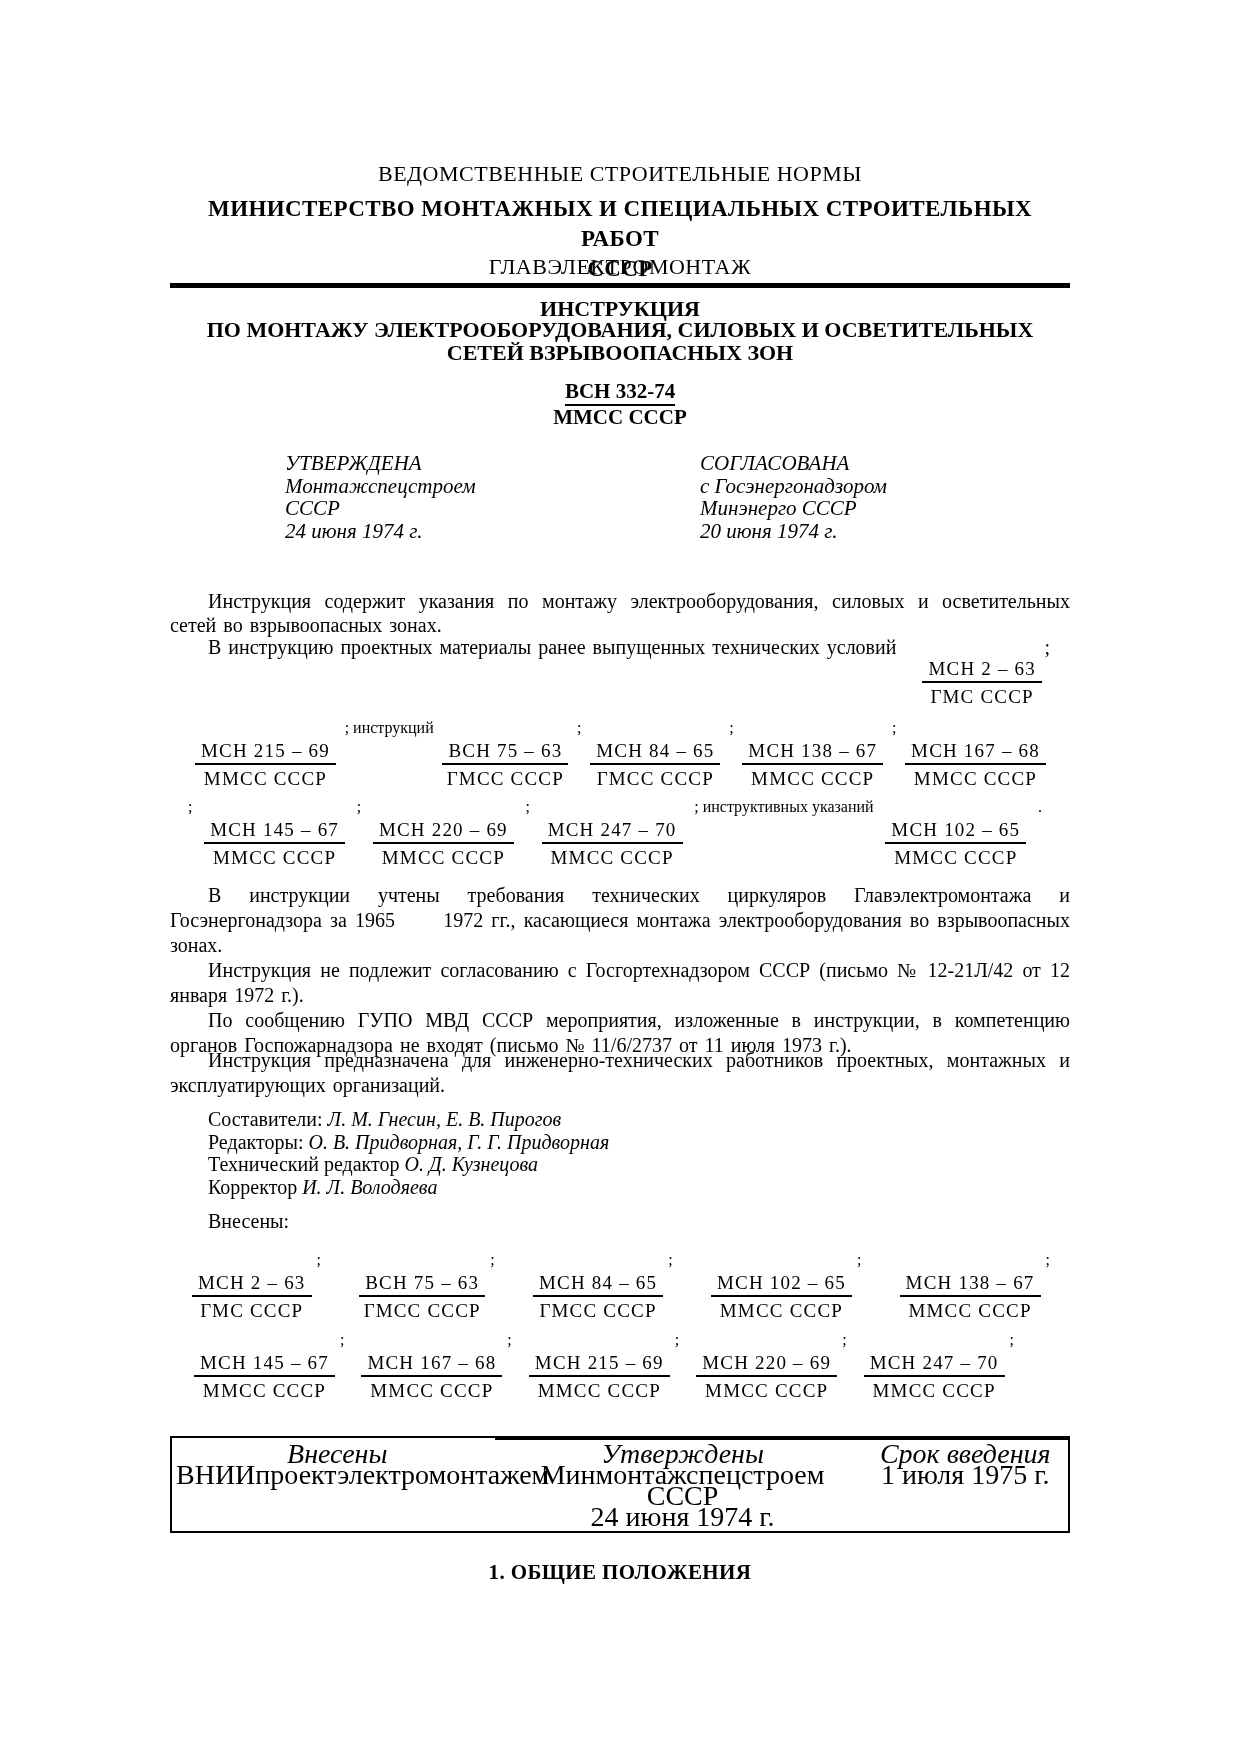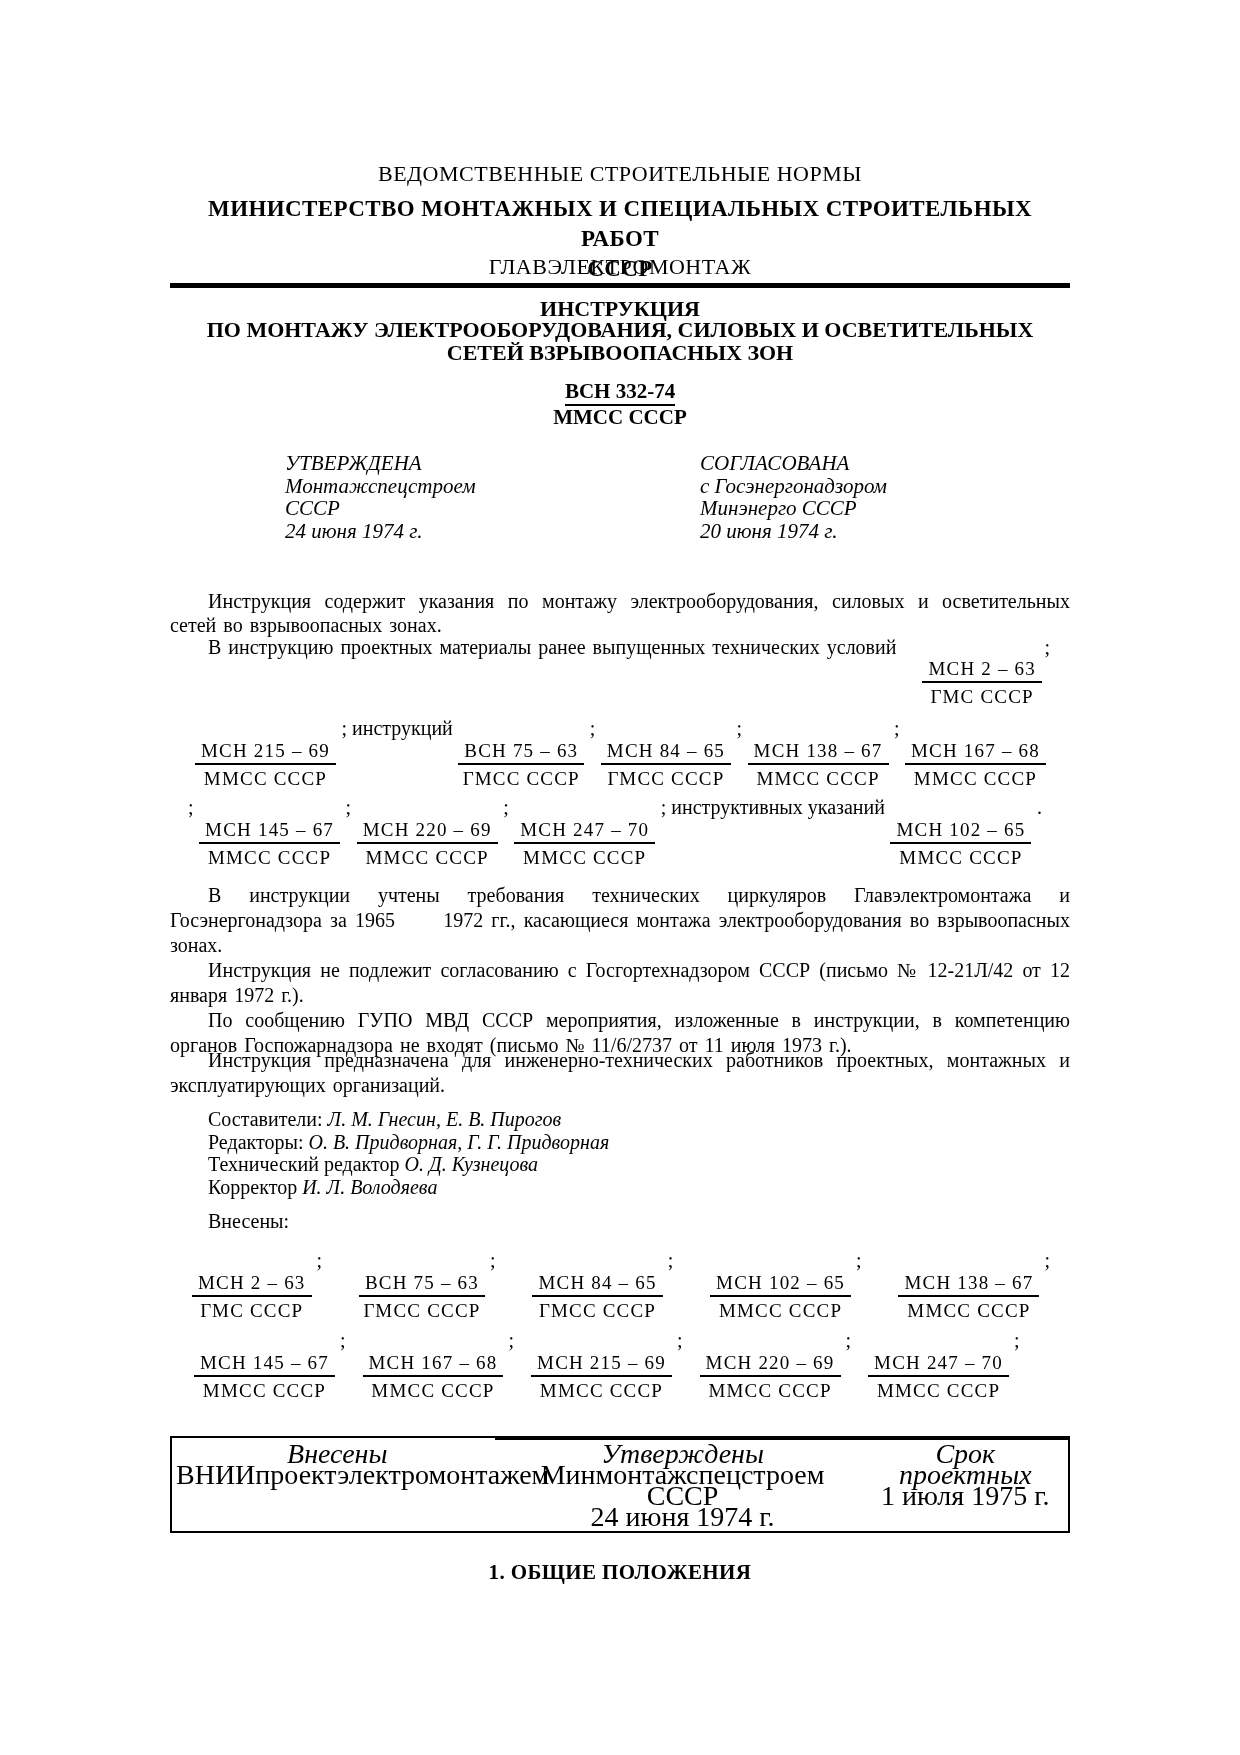--- a/index.html
+++ b/index.html
@@ -33,21 +33,21 @@
   .p3 { top:883px; line-height:25px; }
   .p4 { top:958px; line-height:25px; }
   .p5 { top:1008px; line-height:25px; }
   .p6 { top:1048px; line-height:25px; }
 
   .frac { display:inline-flex; flex-direction:column; align-items:center; text-align:center;
           font-size:19px; line-height:21px; letter-spacing:1.2px; white-space:nowrap; }
   .frac-top { border-bottom:2px solid #000; padding:0 6px 2px; }
   .frac-bot { padding-top:3px; }
   .tok-frac { margin-top:22px; }
-  .tok-text { font-size:20px; line-height:20px; white-space:nowrap; }
+  .tok-text { font-size:16px; line-height:20px; white-space:nowrap; }
 
   .ref-first { top:658px; display:flex; justify-content:flex-end; padding-right:28px; }
   .frac-row  { display:flex; align-items:flex-start; justify-content:space-between; }
   .row-a { top:718px; padding:0 24px 0 25px; }
   .row-b { top:797px; padding:0 28px 0 18px; }
 
   .credits { top:1108px; font-size:20px; line-height:22.5px; padding-left:38px; }
   .credit-names { font-style:italic; }
 
   .replaces-label { top:1210px; font-size:20px; line-height:22px; padding-left:38px; }
@@ -279,21 +279,21 @@
       <div class="it-cell it-c1">
         <div class="it-title">Внесены</div>
         <div class="it-line">ВНИИпроектэлектромонтажем</div>
       </div>
       <div class="it-cell it-c2">
         <div class="it-title">Утверждены</div>
         <div class="it-line">Минмонтажспецстроем СССР</div>
         <div class="it-line">24 июня 1974 г.</div>
       </div>
       <div class="it-cell it-c3">
-        <div class="it-title">Срок проектных</div>
+        <div class="it-title">Срок введения</div>
         <div class="it-line">1 июля 1975 г.</div>
       </div>
     </div>
 
     <div class="abs section-heading">1. ОБЩИЕ ПОЛОЖЕНИЯ</div>
 
   </div>
 </div>
 
 </body></html>

